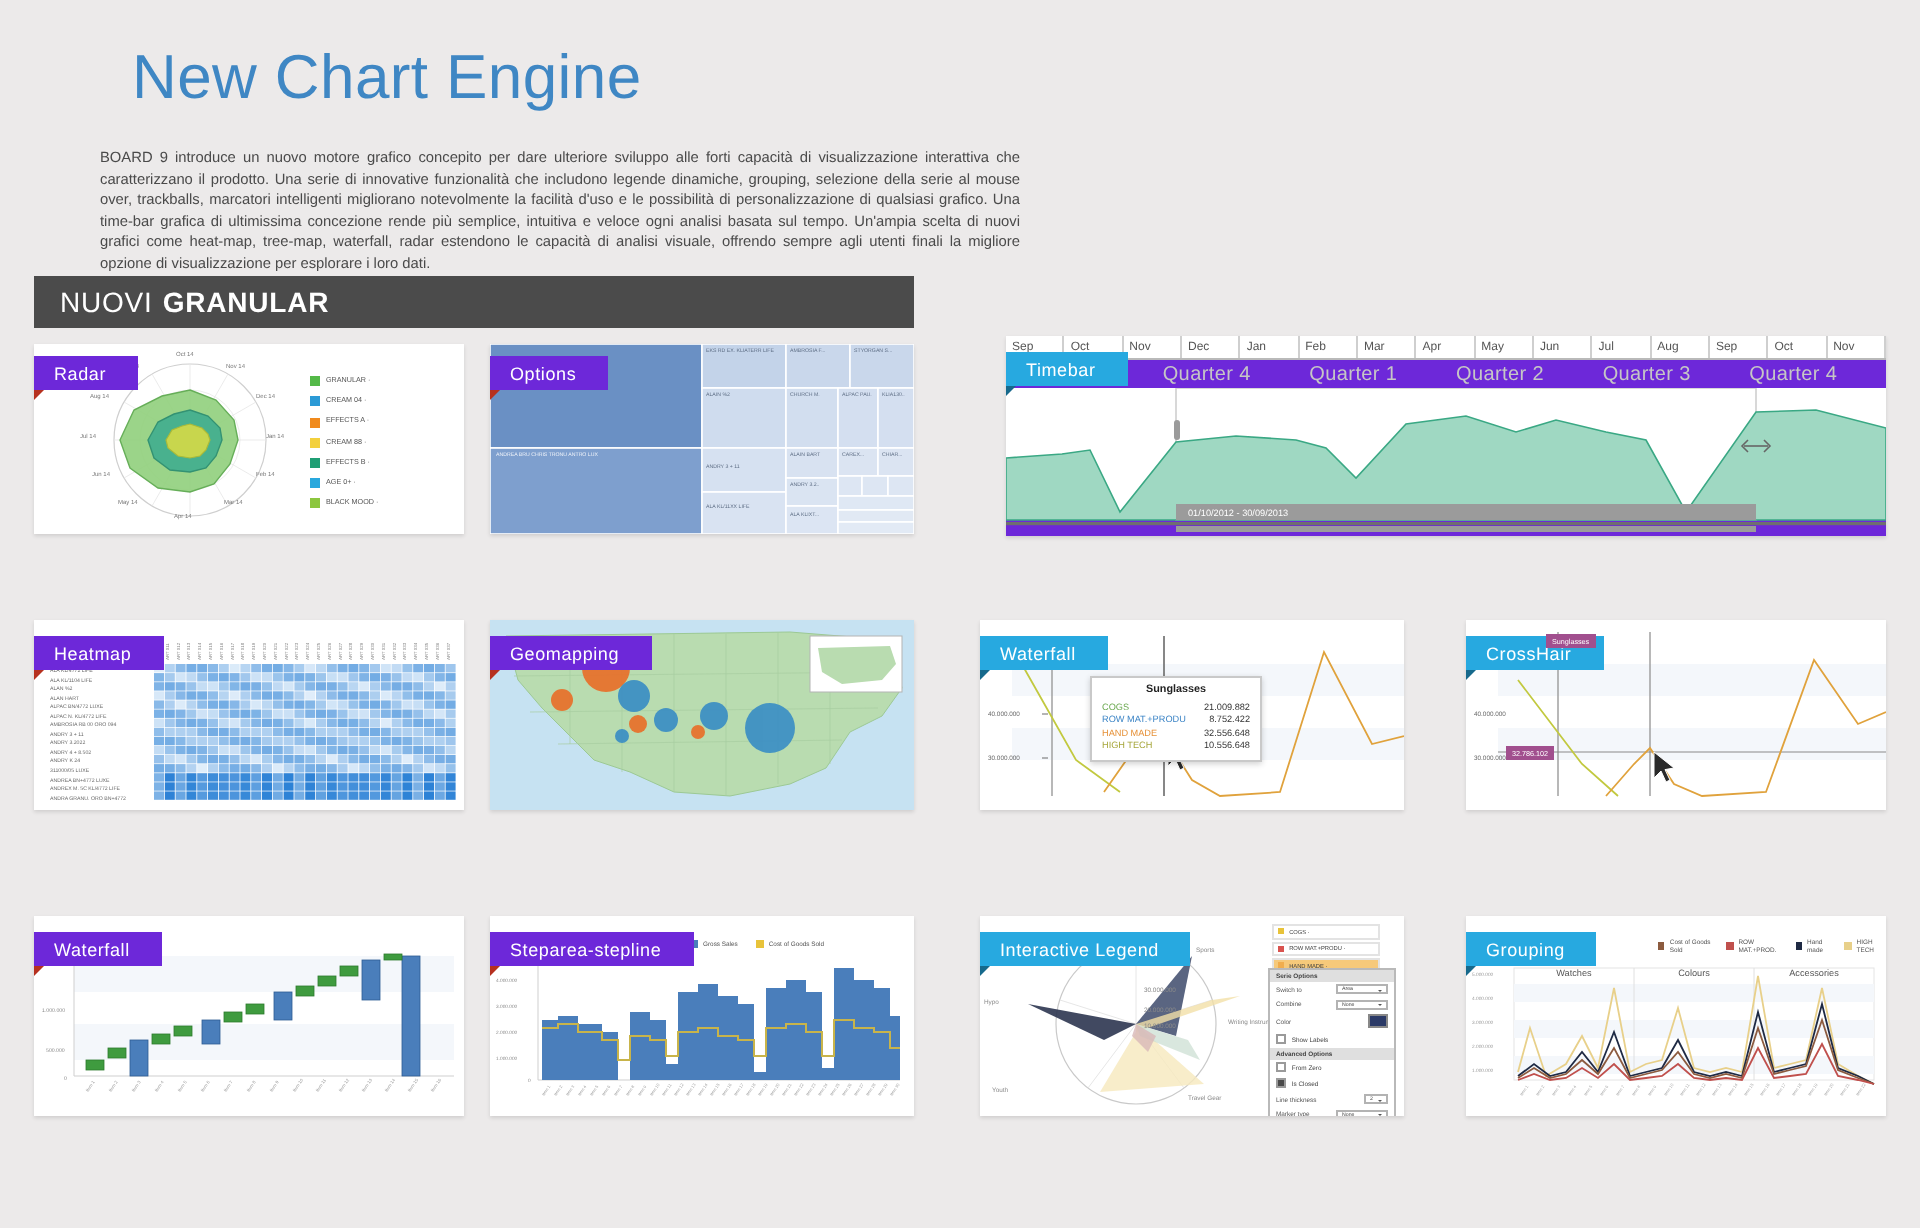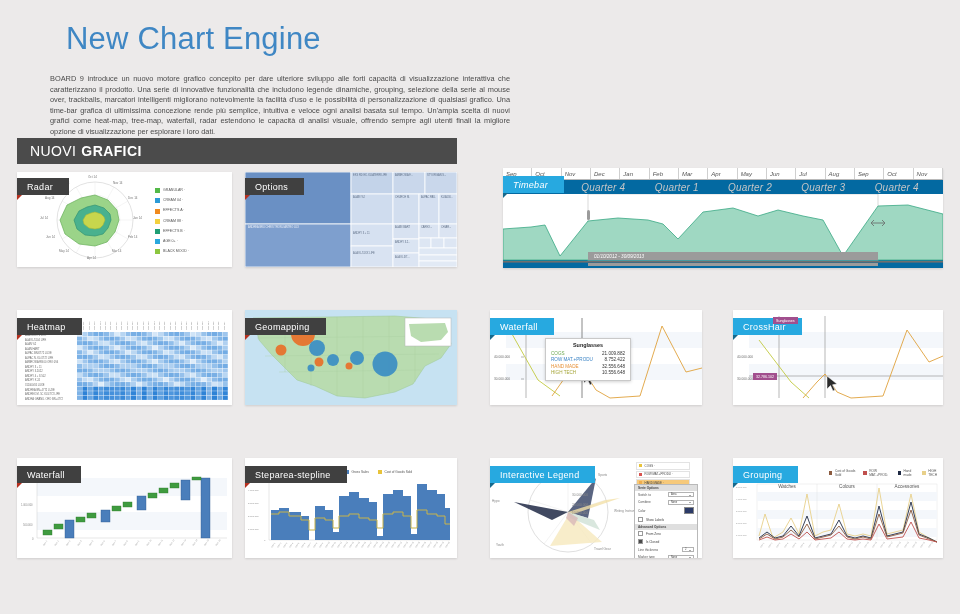--- a/index.html
+++ b/index.html
@@ -33,21 +33,21 @@
   #sec-left{left:17px;top:138px;width:440px;}
   #sec-right{left:503px;top:138px;width:440px;}
 
   
   .card{position:absolute;background:#fff;box-shadow:0 1px 2px rgba(0,0,0,.12);overflow:hidden;}
   .ribbon{
     position:absolute;left:0;top:6px;z-index:6;height:17px;
     padding:0 16px 0 10px;display:flex;align-items:center;
     color:#fff;font-size:9px;letter-spacing:.3px;white-space:nowrap;
   }
-  .ribbon.red{background:#404040;}
+  .ribbon.red{background:#6d28d9;}
   .ribbon.blue{background:#27a9e0;}
   .ribbon:after{
     content:"";position:absolute;left:0;top:17px;border-style:solid;
     border-width:5px 5px 0 0;
   }
   .ribbon.red:after{border-color:#b6301f transparent transparent transparent;}
   .ribbon.blue:after{border-color:#16698c transparent transparent transparent;}
 
   .plot{position:absolute;inset:0;}
   svg{display:block;}
@@ -118,21 +118,21 @@
 
 <div class="page">
 
   <div class="intro">
     <h1>New Chart Engine</h1>
     <p>BOARD 9 introduce un nuovo motore grafico concepito per dare ulteriore sviluppo alle forti capacità di visualizzazione interattiva che caratterizzano il prodotto. Una serie di innovative funzionalità che includono legende dinamiche, grouping, selezione della serie al mouse over, trackballs, marcatori intelligenti migliorano notevolmente la facilità d'uso e le possibilità di personalizzazione di qualsiasi grafico. Una time-bar grafica di ultimissima concezione rende più semplice, intuitiva e veloce ogni analisi basata sul tempo.  Un'ampia scelta di nuovi grafici come heat-map, tree-map, waterfall, radar estendono le capacità di analisi visuale, offrendo sempre agli utenti finali la migliore opzione di visualizzazione per esplorare i loro dati.</p>
   </div>
 
   <div class="secbar" id="sec-left">
     <span class="light">NUOVI</span>
-    <span class="bold">GRAFICI</span>
+    <span class="bold">GRANULAR</span>
   </div>
 
   <div class="card" style="left:17px;top:172px;width:215px;height:95px;">
     <div class="ribbon red">
         <span>Radar</span>
       </div>
     <svg class="plot" viewBox="0 0 215 95">
       <circle cx="78" cy="48" r="38" fill="#fff" stroke="#cfcfcf" stroke-width=".6"></circle>
       <circle cx="78" cy="48" r="25" fill="none" stroke="#ededed" stroke-width=".5"></circle>
       <circle cx="78" cy="48" r="12.5" fill="none" stroke="#ededed" stroke-width=".5"></circle>
@@ -239,21 +239,21 @@
     <div style="position:absolute;left:196px;top:24px;font-size:2.6px;color:#5f6f86;">KLIA130..</div>
     <div style="position:absolute;left:108px;top:60px;font-size:2.6px;color:#5f6f86;">ANDRY 3 + 11</div>
     <div style="position:absolute;left:150px;top:54px;font-size:2.6px;color:#5f6f86;">ALAIN BART</div>
     <div style="position:absolute;left:176px;top:54px;font-size:2.6px;color:#5f6f86;">CAREX...</div>
     <div style="position:absolute;left:196px;top:54px;font-size:2.6px;color:#5f6f86;">CHIAR...</div>
     <div style="position:absolute;left:108px;top:80px;font-size:2.6px;color:#5f6f86;">ALA KL/11XX LIFE</div>
     <div style="position:absolute;left:150px;top:69px;font-size:2.6px;color:#5f6f86;">ANDRY 3.2..</div>
     <div style="position:absolute;left:150px;top:84px;font-size:2.6px;color:#5f6f86;">ALA KLIXT...</div>
   </div>
 
-  <div class="card" style="left:503px;top:168px;width:440px;height:100px;background:#0369a1;font-style:italic;">
+  <div class="card" style="left:503px;top:168px;width:440px;height:100px;background:#6d28d9;">
     <div class="ribbon blue" style="top:8px;">
         <span>Timebar</span>
       </div>
     <div class="tb-months" id="tb-months">
         <div>Sep</div>
         <div>Oct</div>
         <div>Nov</div>
         <div>Dec</div>
         <div>Jan</div>
         <div>Feb</div>

